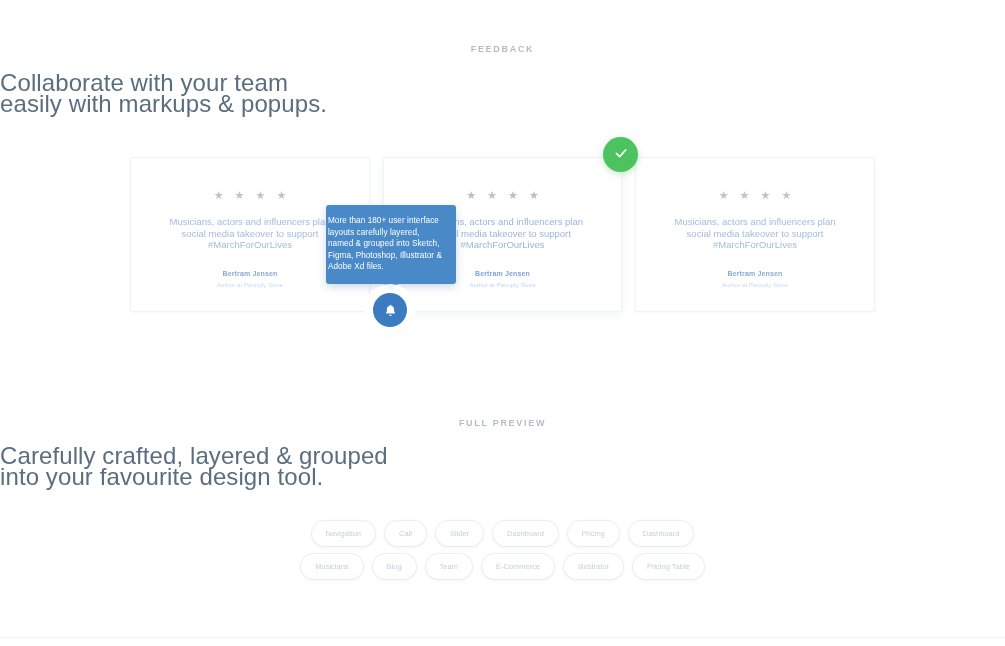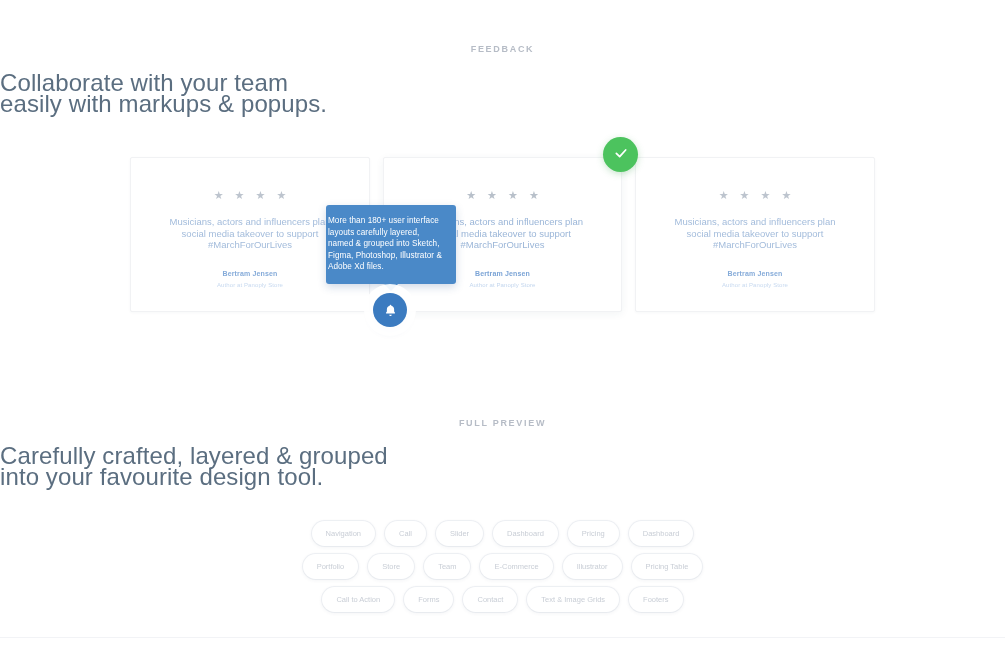--- a/index.html
+++ b/index.html
@@ -297,31 +297,24 @@
   <div class="tags">
     <div class="tag-row">
       <span class="tag">Navigation</span>
       <span class="tag">Call</span>
       <span class="tag">Slider</span>
       <span class="tag">Dashboard</span>
       <span class="tag">Pricing</span>
       <span class="tag">Dashboard</span>
     </div>
     <div class="tag-row">
-      <span class="tag">Portfolio</span>
-      <span class="tag">Store</span>
+      <span class="tag">Musicians</span>
+      <span class="tag">Blog</span>
       <span class="tag">Team</span>
       <span class="tag">E-Commerce</span>
       <span class="tag">Illustrator</span>
       <span class="tag">Pricing Table</span>
     </div>
-    <div class="tag-row">
-      <span class="tag">Call to Action</span>
-      <span class="tag">Forms</span>
-      <span class="tag">Contact</span>
-      <span class="tag">Text &amp; Image Grids</span>
-      <span class="tag">Footers</span>
-    </div>
   </div>
 
   <div class="bottom-divider"></div>
 
 </div>
 
 </body></html>

